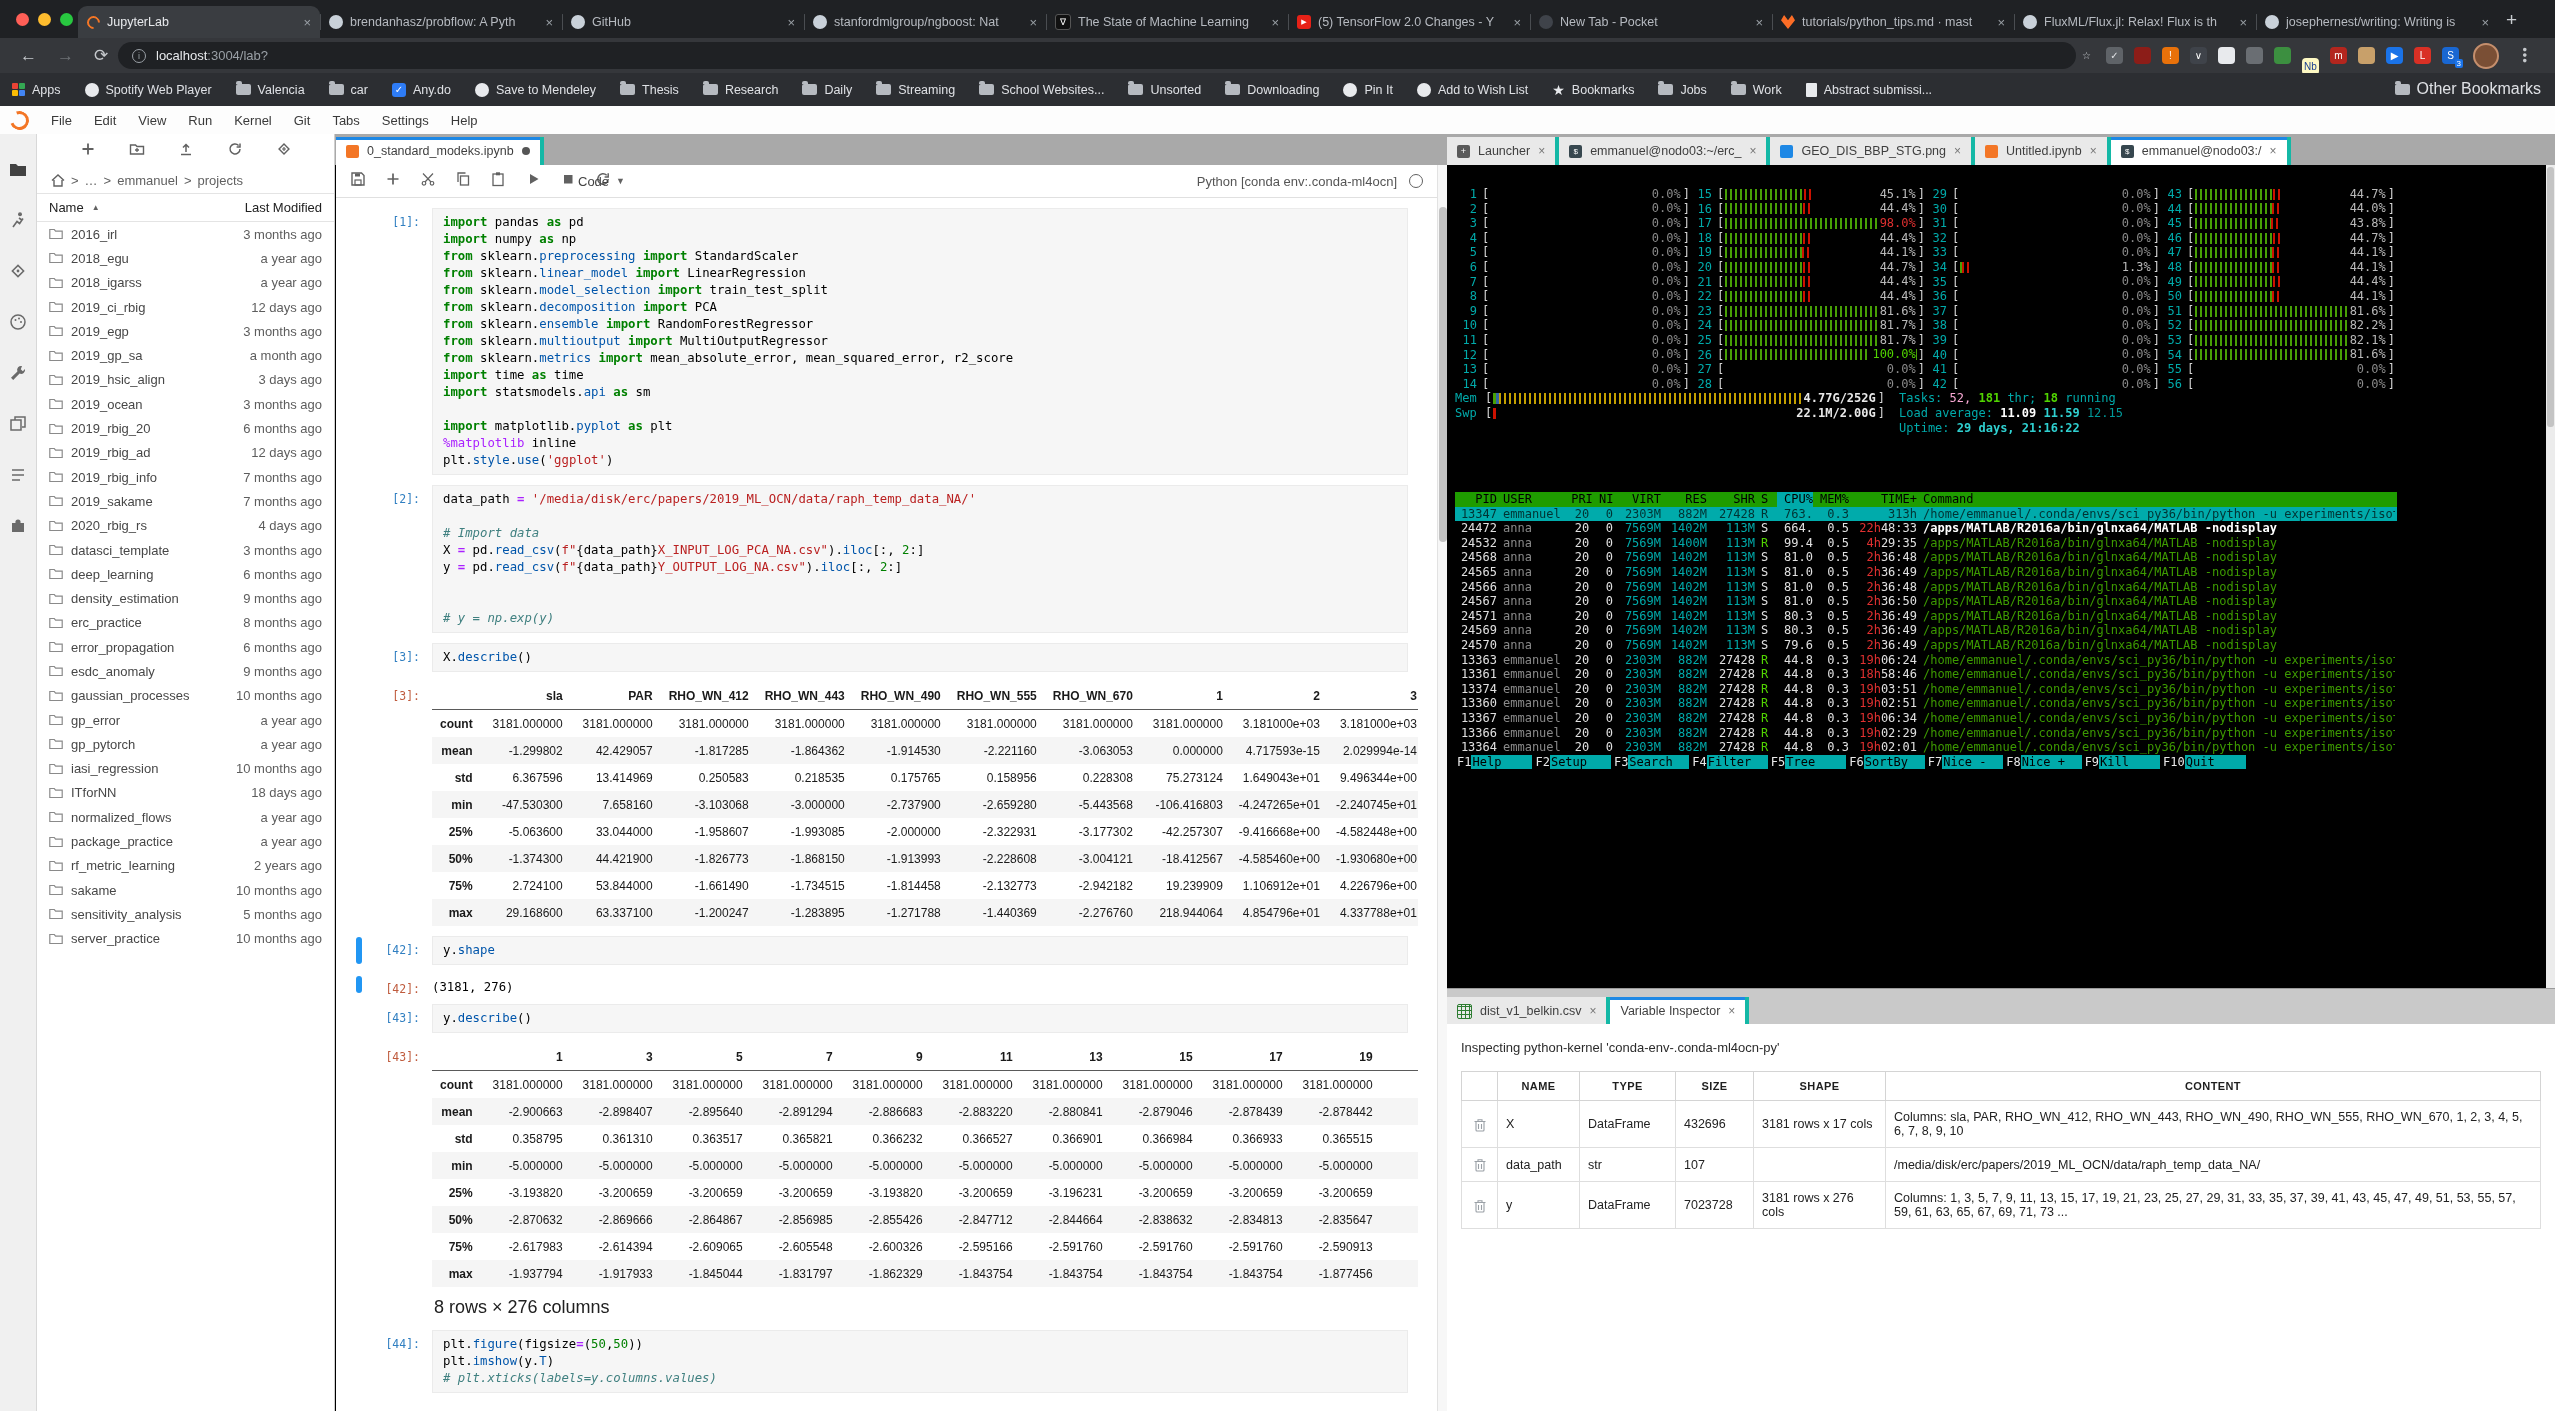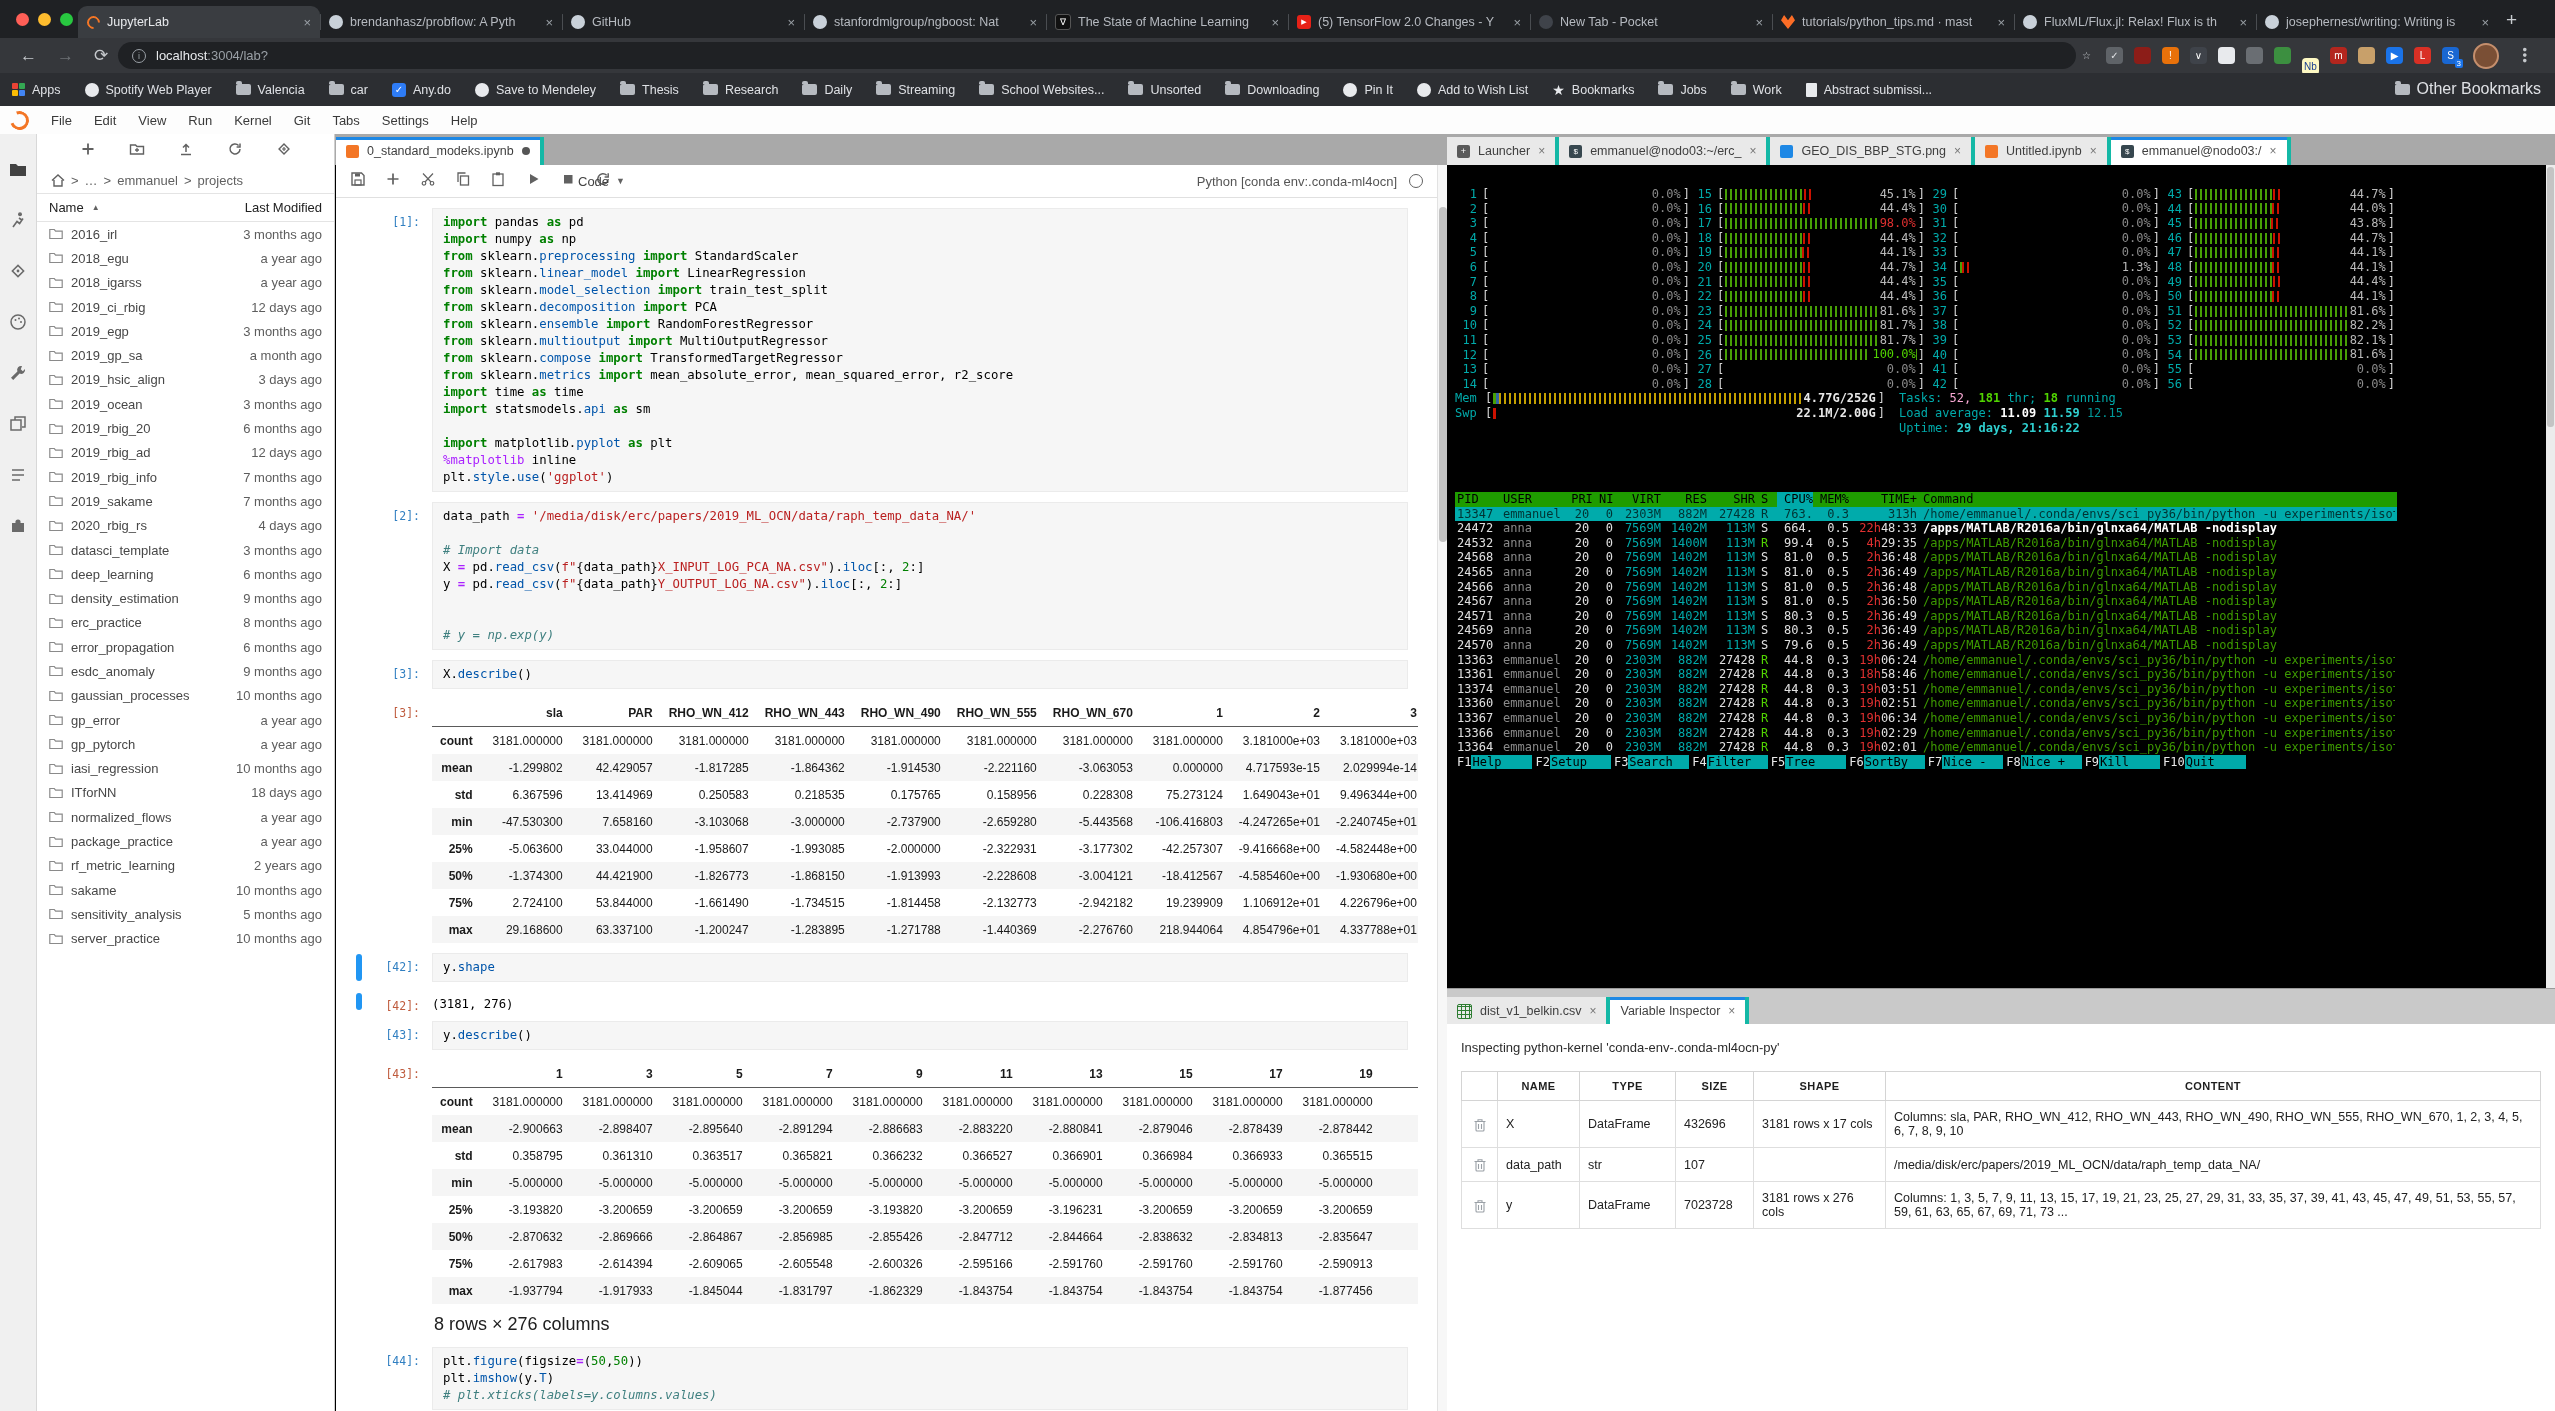--- a/index.html
+++ b/index.html
@@ -155,21 +155,21 @@
   .memlead2{height:100%;width:3px;background:#3465a4}
   .swpfill{height:100%;width:3px;background:#cc1100}
   .memtext{position:absolute;right:1px;top:-2px;color:#e8e8e8;font-weight:bold;background:#000;padding-left:3px}
   #infoblock{margin-left:14px}
   .t-lbl{color:#00aaaa}.t-w{color:#f9a8d4}.t-wb{color:#fff;font-weight:bold}
   .t-g{color:#51d400;font-weight:bold}.t-cb{color:#2fd0d0;font-weight:bold}.t-cd{color:#00999 9}
   .t-cd{color:#009999}
   #prochead{display:flex;background:#1f9c00;color:#000;margin-top:57px;padding:0 2px}
   #prochead .cpuh{background:#00aaaa}
   .pc{margin-right:6px;flex:none;overflow:hidden}
-  .c-pid{width:40px;}
+  .c-pid{width:40px;text-align:right}
   .c-user{width:62px}
   .c-pri{width:22px;text-align:center}
   .c-ni{width:14px;text-align:right}
   .c-virt{width:42px;text-align:right}
   .c-res{width:40px;text-align:right}
   .c-shr{width:42px;text-align:right}
   .c-s{width:10px}
   .c-cpu{width:36px;text-align:right}
   .c-mem{width:30px;text-align:right}
   .c-time{width:62px;text-align:right;white-space:nowrap}
@@ -741,21 +741,20 @@
         <div class="prompt">[1]:</div>
         <div class="cellbox">
           <div class="codeline"><span class="cm-kw">import</span> pandas <span class="cm-kw">as</span> pd</div>
           <div class="codeline"><span class="cm-kw">import</span> numpy <span class="cm-kw">as</span> np</div>
           <div class="codeline"><span class="cm-kw">from</span> sklearn.<span class="cm-prop">preprocessing</span> <span class="cm-kw">import</span> StandardScaler</div>
           <div class="codeline"><span class="cm-kw">from</span> sklearn.<span class="cm-prop">linear_model</span> <span class="cm-kw">import</span> LinearRegression</div>
           <div class="codeline"><span class="cm-kw">from</span> sklearn.<span class="cm-prop">model_selection</span> <span class="cm-kw">import</span> train_test_split</div>
           <div class="codeline"><span class="cm-kw">from</span> sklearn.<span class="cm-prop">decomposition</span> <span class="cm-kw">import</span> PCA</div>
           <div class="codeline"><span class="cm-kw">from</span> sklearn.<span class="cm-prop">ensemble</span> <span class="cm-kw">import</span> RandomForestRegressor</div>
           <div class="codeline"><span class="cm-kw">from</span> sklearn.<span class="cm-prop">multioutput</span> <span class="cm-kw">import</span> MultiOutputRegressor</div>
-          <div class="codeline"><span class="cm-kw">from</span> sklearn.<span class="cm-prop">compose</span> <span class="cm-kw">import</span> TransformedTargetRegressor</div>
           <div class="codeline"><span class="cm-kw">from</span> sklearn.<span class="cm-prop">metrics</span> <span class="cm-kw">import</span> mean_absolute_error, mean_squared_error, r2_score</div>
           <div class="codeline"><span class="cm-kw">import</span> time <span class="cm-kw">as</span> time</div>
           <div class="codeline"><span class="cm-kw">import</span> statsmodels.<span class="cm-prop">api</span> <span class="cm-kw">as</span> sm</div>
           <div class="codeline">&nbsp;</div>
           <div class="codeline"><span class="cm-kw">import</span> matplotlib.<span class="cm-prop">pyplot</span> <span class="cm-kw">as</span> plt</div>
           <div class="codeline"><span class="cm-magic">%matplotlib</span> inline</div>
           <div class="codeline">plt.<span class="cm-prop">style</span>.<span class="cm-prop">use</span>(<span class="cm-string">'ggplot'</span>)</div>
         </div>
       </div>
       <div class="cellrow">

